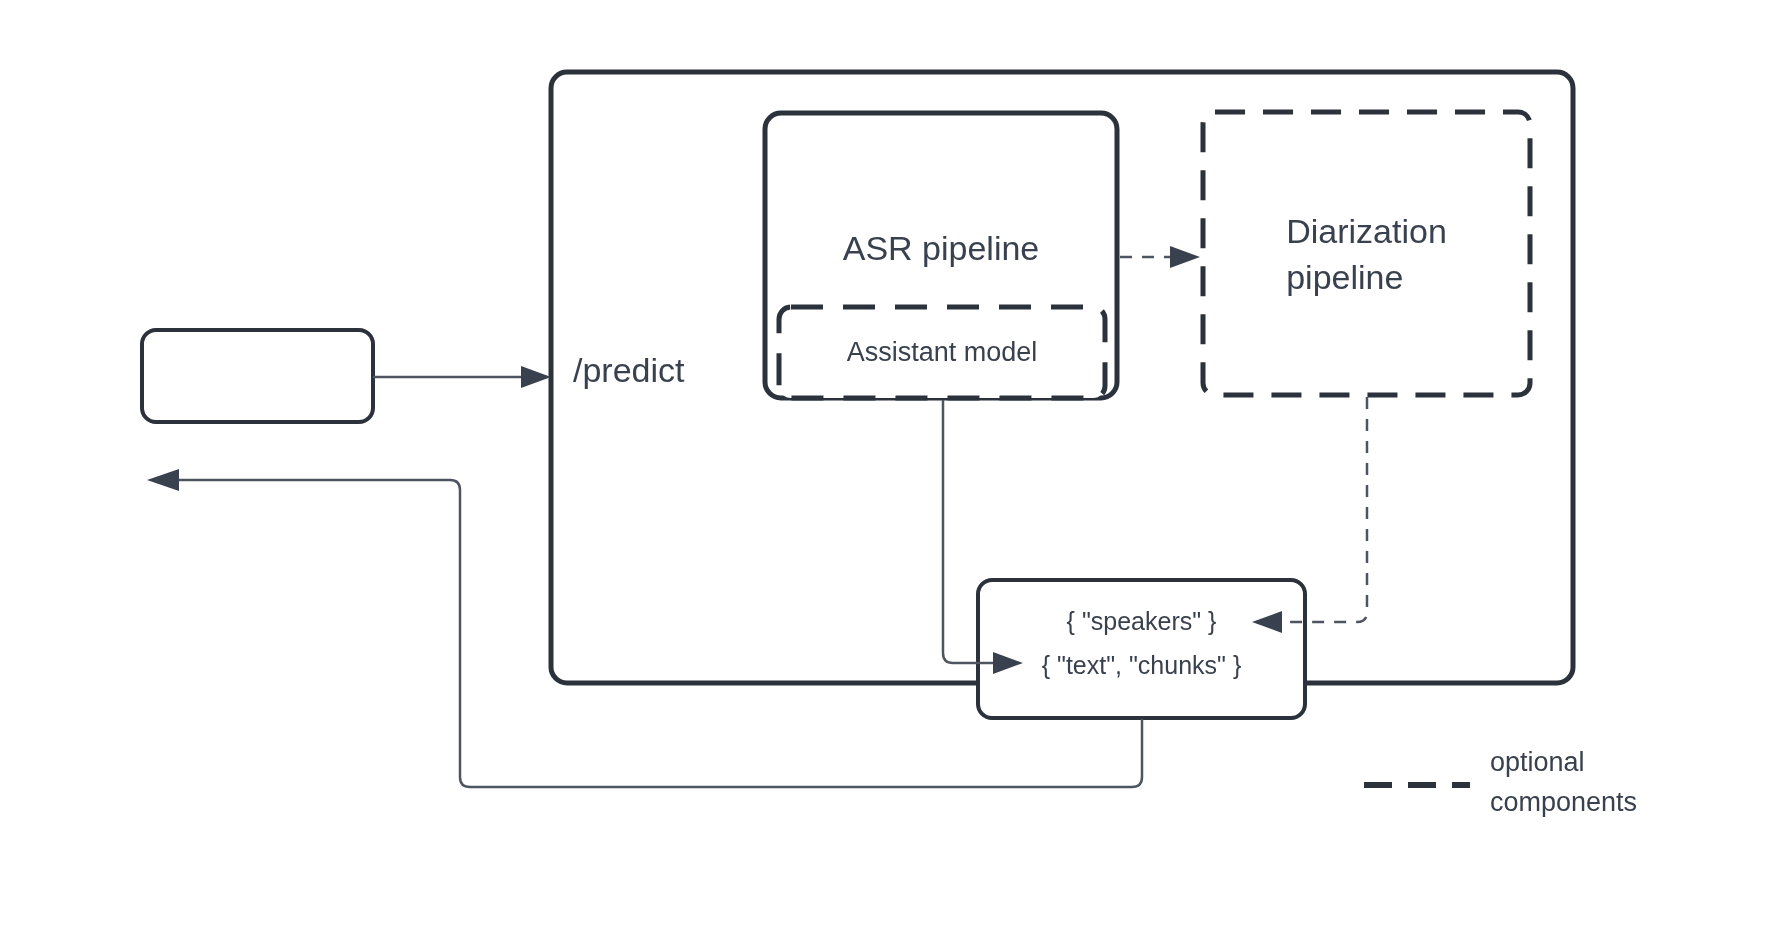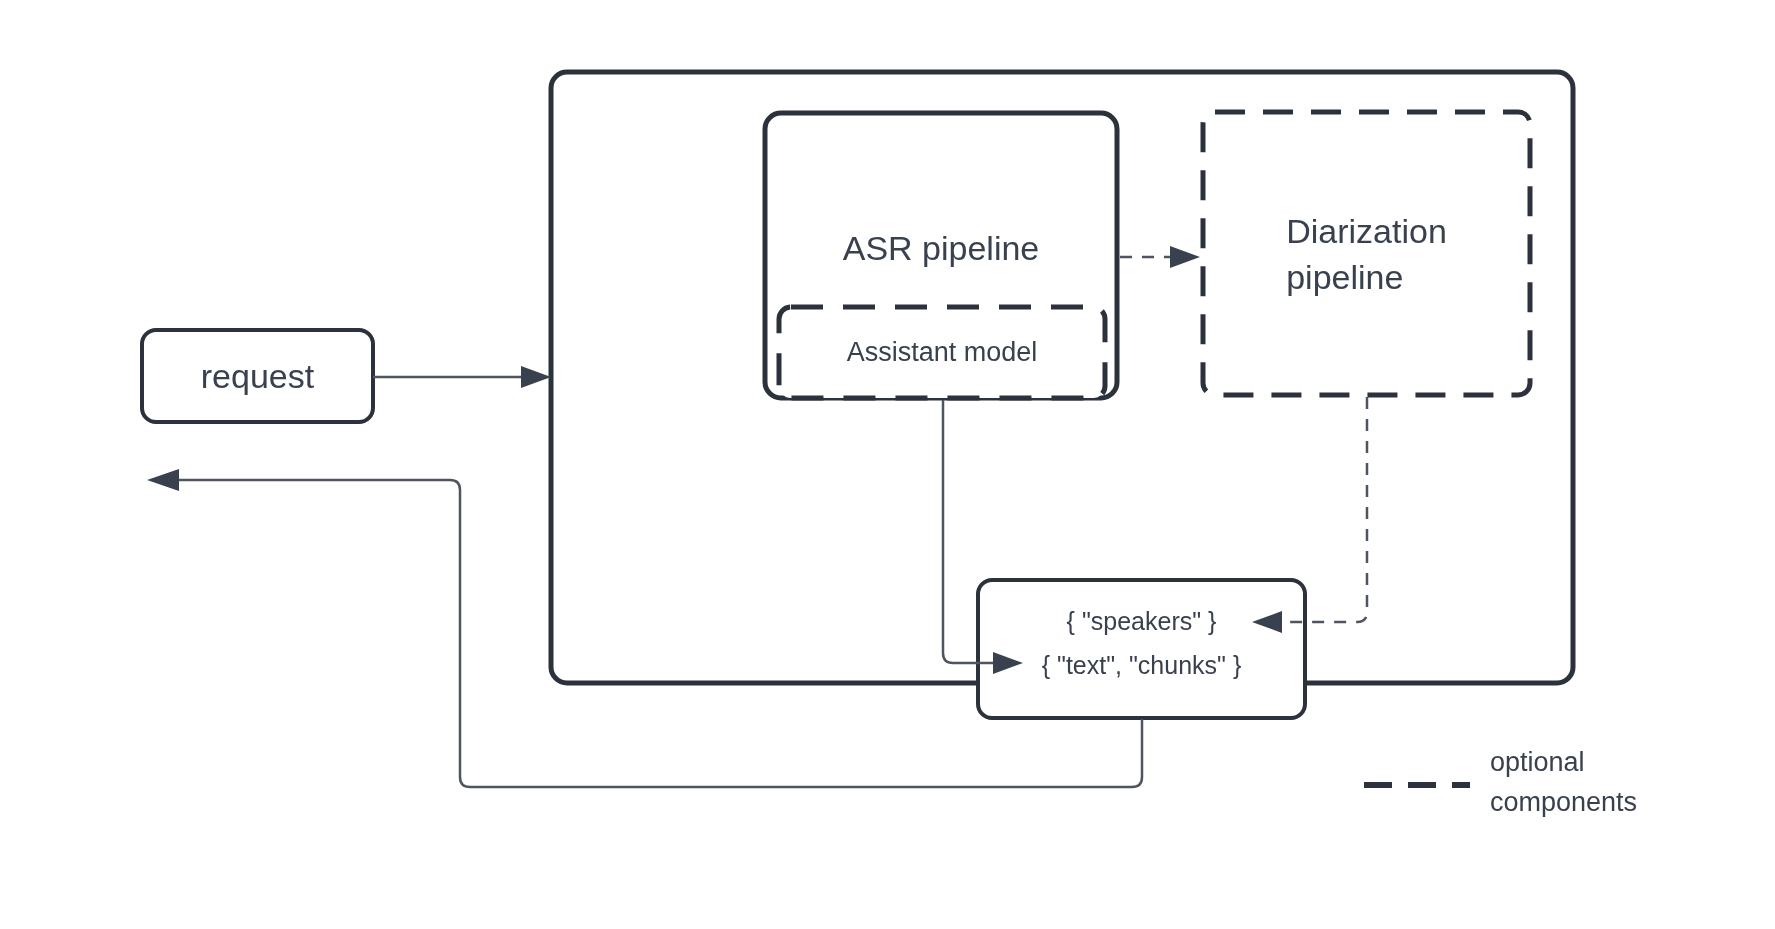--- a/index.html
+++ b/index.html
@@ -84,22 +84,22 @@
 
     <path d="M 1367 397 V 612 Q 1367 622 1357 622 H 1284" fill="none" stroke="#4e5560" stroke-width="2.5" stroke-dasharray="12 10"></path>
     <polygon points="1252,622 1282,611 1282,633" fill="#39414e" stroke="none"></polygon>
 
     <path d="M 1142 719 V 777 Q 1142 787 1132 787 H 470 Q 460 787 460 777 V 490 Q 460 480 450 480 H 179" fill="none" stroke="#4e5560" stroke-width="2.5"></path>
     <polygon points="147,480 179,469 179,491" fill="#39414e" stroke="none"></polygon>
 
     <path d="M 1364 785 H 1470" fill="none" stroke="#2b323c" stroke-width="6" stroke-dasharray="28 16"></path>
   </svg>
 
-  <div class="label lbl-request">request</div>
 
+  <div class="label lbl-predict">/predict</div>
 
   <div class="label lbl-assistant">Assistant model</div>
 
   <div class="label lbl-asr">ASR pipeline</div>
 
   <div class="label lbl-diarization">Diarization
 pipeline</div>
 
   <div class="label lbl-output">
     <span>{ "speakers" }</span>

